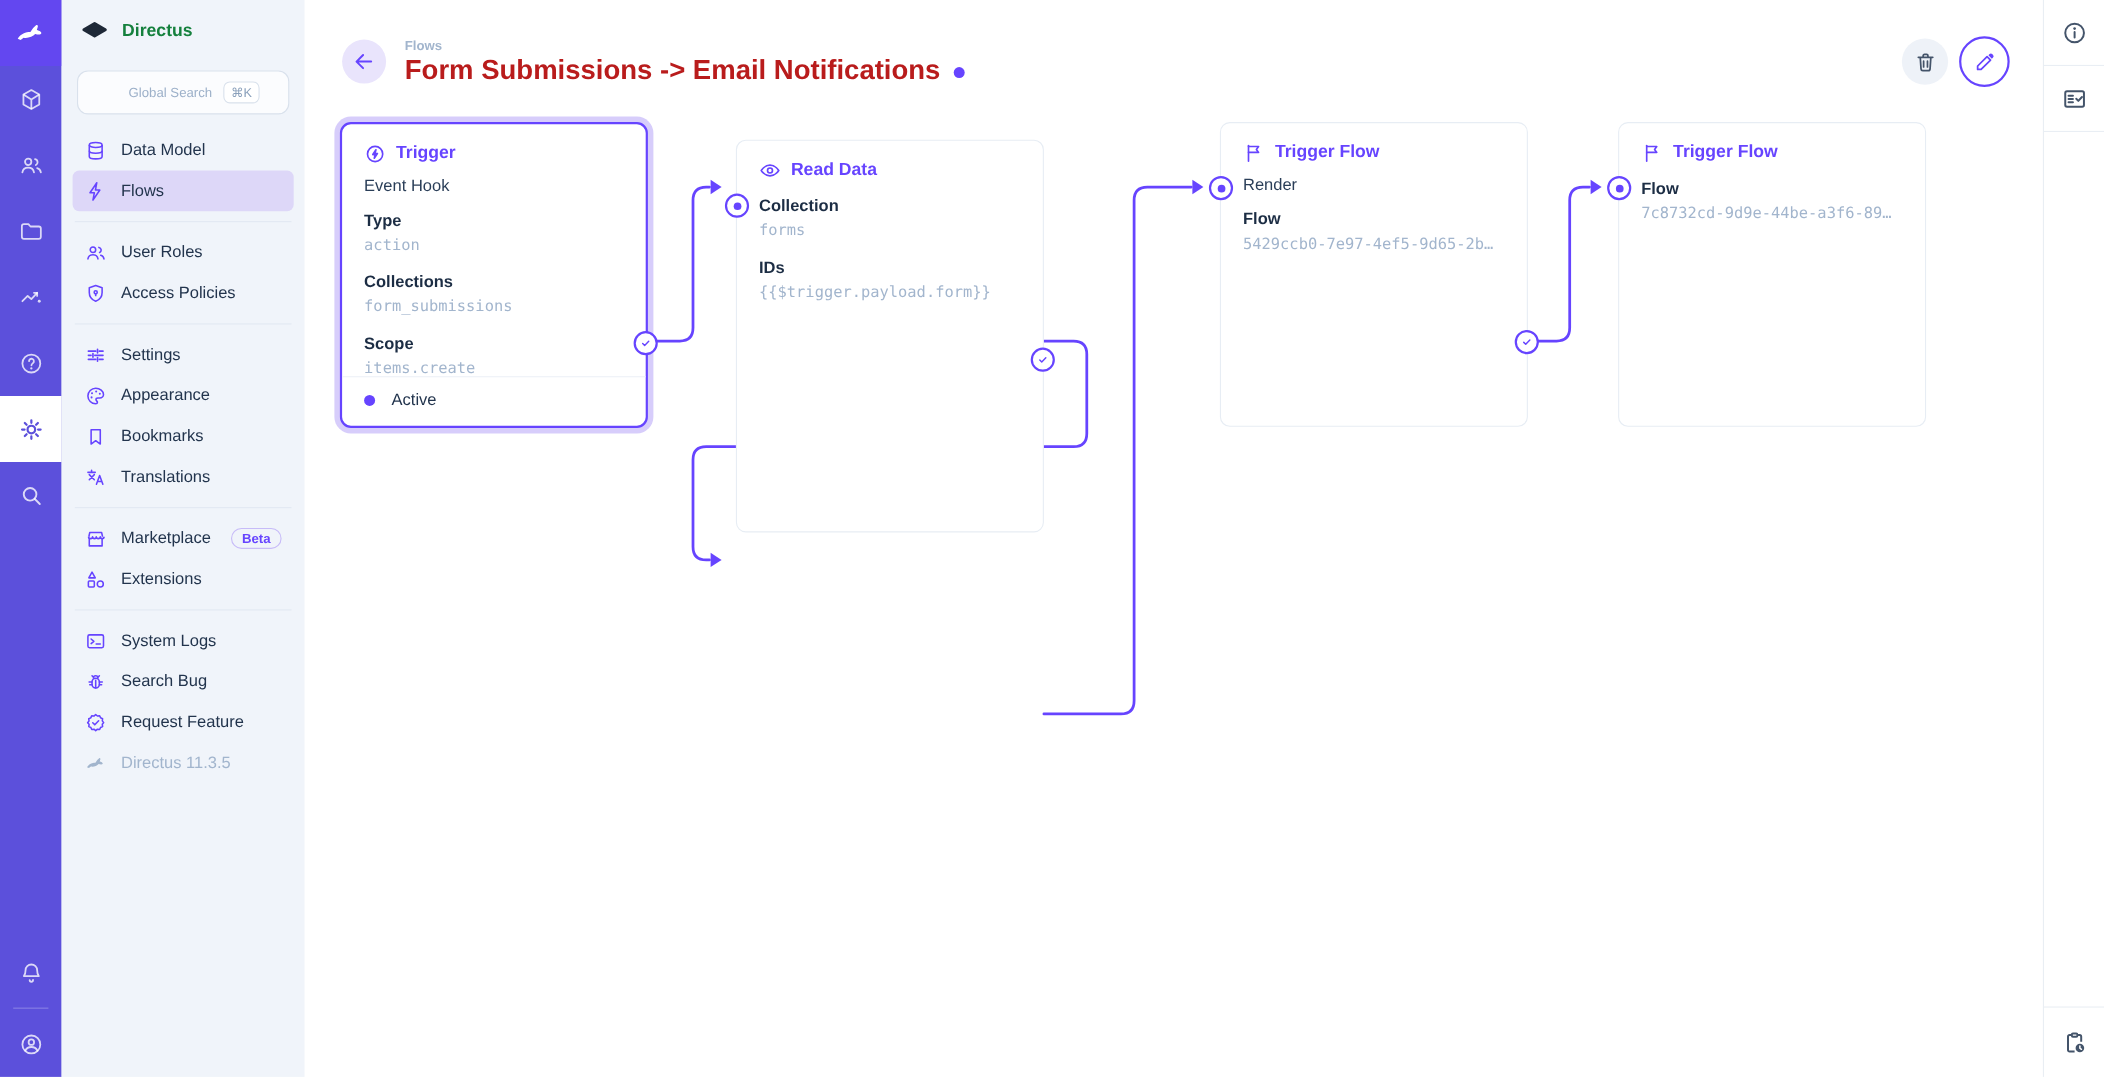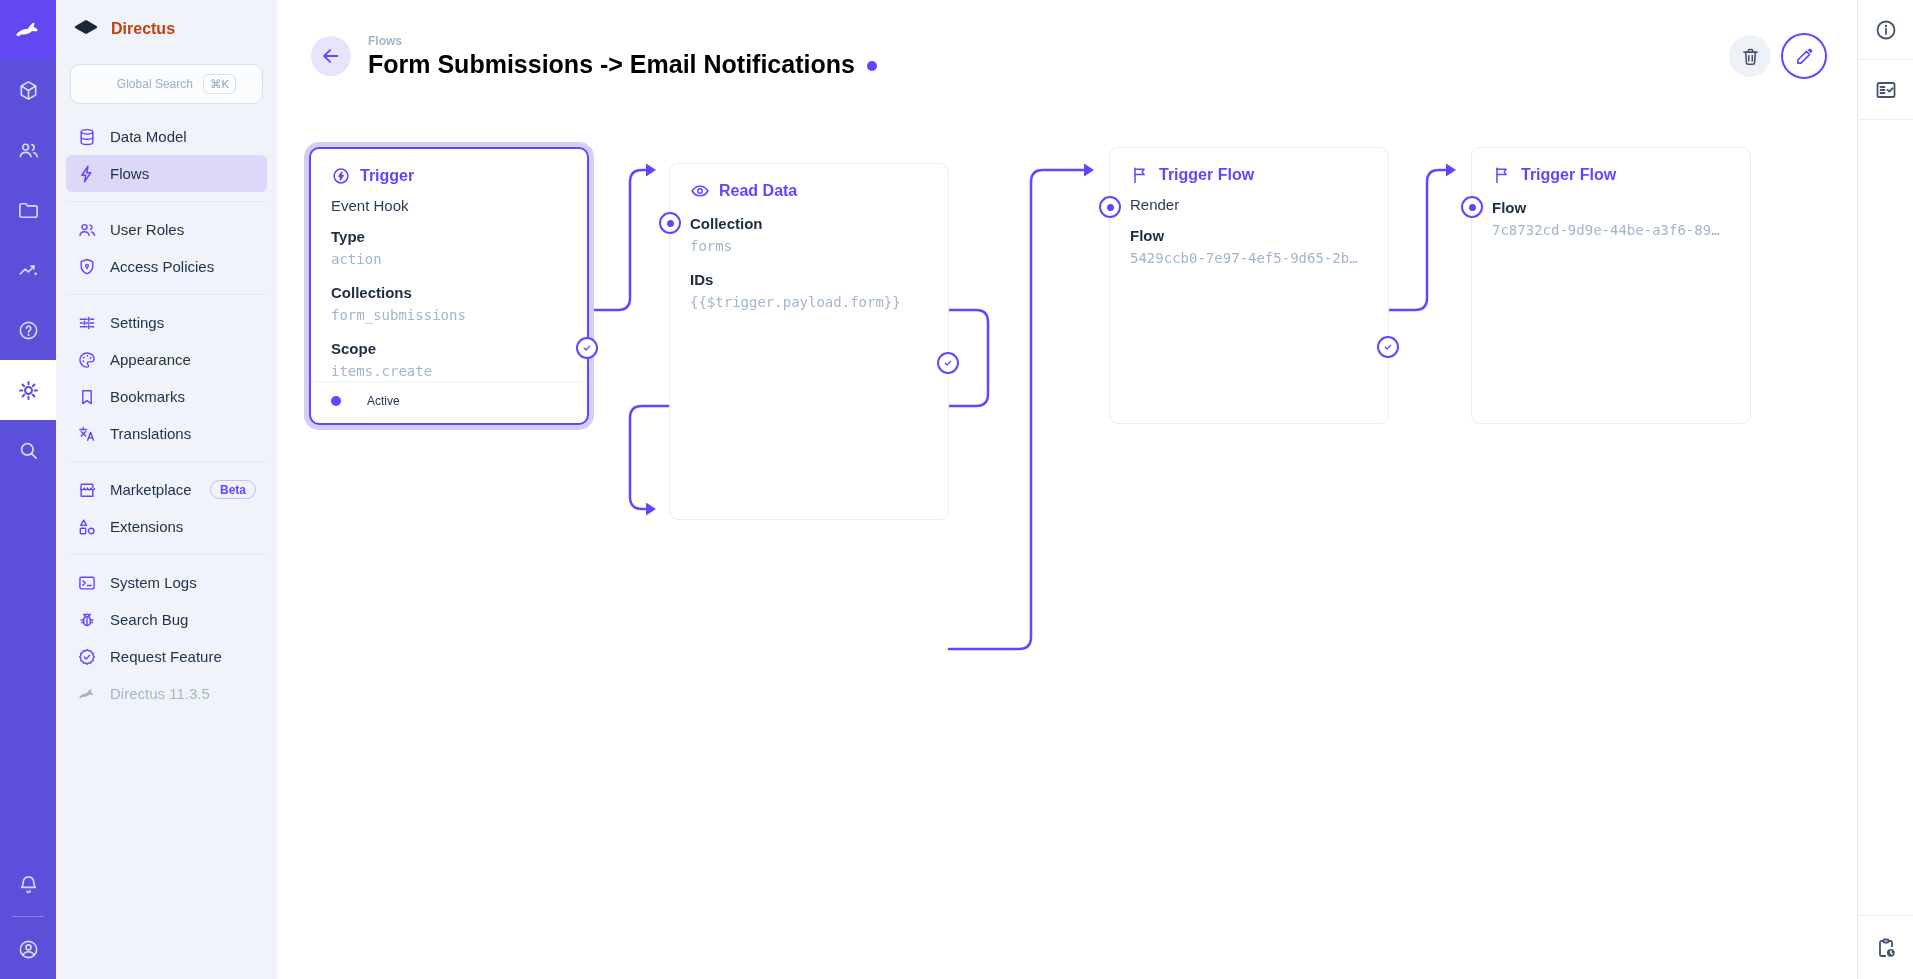--- a/index.html
+++ b/index.html
@@ -14,58 +14,58 @@
   .module-bar { width:56px; flex:0 0 56px; background:#5c50db; display:flex; flex-direction:column; }
   .logo-tile { height:60px; background:#6347f0; display:flex; align-items:center; justify-content:center; cursor:pointer; }
   .module-cell { height:60px; display:flex; align-items:center; justify-content:center; color:rgba(255,255,255,.78); cursor:pointer; }
   .module-cell.active { background:#ffffff; color:#5c50db; }
   .mbar-bottom { margin-top:auto; }
   .mbar-divider { height:1px; background:rgba(255,255,255,.28); margin:2px 12px; }
 
   
   .sidebar { width:221px; flex:0 0 221px; background:#f0f4fa; display:flex; flex-direction:column; overflow:hidden; }
   .project-header { height:58px; flex:0 0 58px; display:flex; align-items:center; gap:12px; padding:0 17px; }
-  .project-name { font-size:16px; font-weight:700; color:#c2410c; }
+  .project-name { font-size:16px; font-weight:700; color:#15803d; }
   .search-box { margin:6px 14px 12px; height:40px; background:#fbfcfe; border:1px solid #d9e1ec; border-radius:10px; display:flex; align-items:center; justify-content:center; gap:10px; cursor:text; }
   .search-box input { border:none; outline:none; background:transparent; width:96px; font-size:12px; font-family:"Liberation Sans",sans-serif; color:#8b5cf6;text-align:right; }
   .search-box input::placeholder { color:#9cb0c9; }
   .kbd-badge { font-size:11.5px; color:#8aa0bb; border:1px solid #d9e1ec; border-radius:6px; padding:2px 6px; background:#fff; }
   .nav { padding:2px 10px; }
   .nav-item { height:37px; border-radius:6px; display:flex; align-items:center; gap:13px; padding:0 11px; font-size:15px; font-weight:500; color:#22344d; cursor:pointer; }
   .nav-item .nicon { width:20px; height:20px; color:#6644ff; flex:0 0 20px; }
   .nav-item.active { background:#ddd7f8; }
   .nav-item.muted, .nav-item.muted .nicon { color:#a2b5cd; cursor:default; }
   .nav-divider { height:1px; background:#e2e8f2; margin:9px 2px; }
   .beta-badge { margin-left:auto; font-size:12px; font-weight:600; color:#6644ff; border:1px solid #c7bbf8; border-radius:11px; padding:1.5px 9px; }
 
   
   .main { flex:1 1 auto; position:relative; background:#fff; overflow:hidden; }
   .main-header { position:absolute; top:0; left:0; right:0; height:96px; display:flex; align-items:center; padding:16px 30px 0 34px; z-index:5; }
   .back-btn { width:40px; height:40px; border-radius:50%; background:#e9e4fc; color:#6644ff; border:none; display:flex; align-items:center; justify-content:center; cursor:pointer; margin-right:17px; flex:0 0 40px; }
   .title-block { display:flex; flex-direction:column; }
   .breadcrumb { font-size:12px; font-weight:600; color:#a2b5cd; margin-bottom:1px; cursor:pointer; }
-  .page-title { font-size:25px; font-weight:700; color:#000000; display:flex; align-items:center; line-height:30px; }
+  .page-title { font-size:25px; font-weight:700; color:#b91c1c; display:flex; align-items:center; line-height:30px; }
   .status-dot { width:10px; height:10px; border-radius:50%; background:#6644ff; margin-left:12px; margin-top:5px; }
   .header-actions { margin-left:auto; display:flex; align-items:center; gap:10px; }
   .icon-btn { border:none; border-radius:50%; display:flex; align-items:center; justify-content:center; cursor:pointer; }
   .icon-btn.trash { width:42px; height:42px; background:#eef2f8; color:#44546a; }
   .icon-btn.edit { width:46px; height:46px; background:#fff; border:2px solid #6644ff; color:#6644ff; }
 
   
   .canvas { position:absolute; inset:0; }
   .connections { position:absolute; left:0; top:0; pointer-events:none; }
-  .node { position:absolute; width:280px; background:#fff; border:1px solid #e7edf4; border-radius:9px; cursor:pointer;margin-top:36px; }
+  .node { position:absolute; width:280px; background:#fff; border:1px solid #e7edf4; border-radius:9px; cursor:pointer; }
   .node.selected { border:2px solid #6644ff; border-radius:10px; box-shadow:0 0 0 5px #d7cdfb; }
   .node-header { display:flex; align-items:center; gap:9px; padding:17px 20px 0; color:#6644ff; font-weight:700; font-size:16px; }
   .node-header .hicon { width:20px; height:20px; flex:0 0 20px; }
   .node-name { padding:11px 20px 0; font-size:15px; color:#2a3e58; }
   .field { padding:13px 20px 0; }
   .field-label { font-size:15px; font-weight:700; color:#1c2d44; line-height:20px; }
   .field-value { font-family:"DejaVu Sans Mono", monospace; font-size:14px; color:#a2b5cd; line-height:21px; margin-top:2px; white-space:nowrap; overflow:hidden; }
-  .node-footer { position:absolute; left:0; right:0; bottom:0; border-top:1px solid #edf1f7; display:flex; align-items:center; gap:26px; padding:12px 20px 15px; font-size:12px; color:#22344d; }
+  .node-footer { position:absolute; left:0; right:0; bottom:0; border-top:1px solid #edf1f7; display:flex; align-items:center; gap:15px; padding:12px 20px 15px; font-size:15px; color:#22344d; }
   .footer-dot { width:10px; height:10px; border-radius:50%; background:#6644ff; }
   .attach { position:absolute; width:22px; height:22px; border:2px solid #6644ff; background:#fff; border-radius:50%; display:flex; align-items:center; justify-content:center; cursor:pointer; z-index:3; }
   .attach.in::after { content:""; width:7px; height:7px; border-radius:50%; background:#6644ff; }
   .attach.out { color:#6644ff; }
   .attach.in  { left:-11px; top:48px; }
   .attach.out { right:-11px; top:188px; }
 
   
   .right-bar { width:56px; flex:0 0 56px; background:#fff; border-left:1px solid #e4eaf1; display:flex; flex-direction:column; }
   .right-cell { height:60px; display:flex; align-items:center; justify-content:center; color:#44546a; border-bottom:1px solid #e9eef4; cursor:pointer; }

